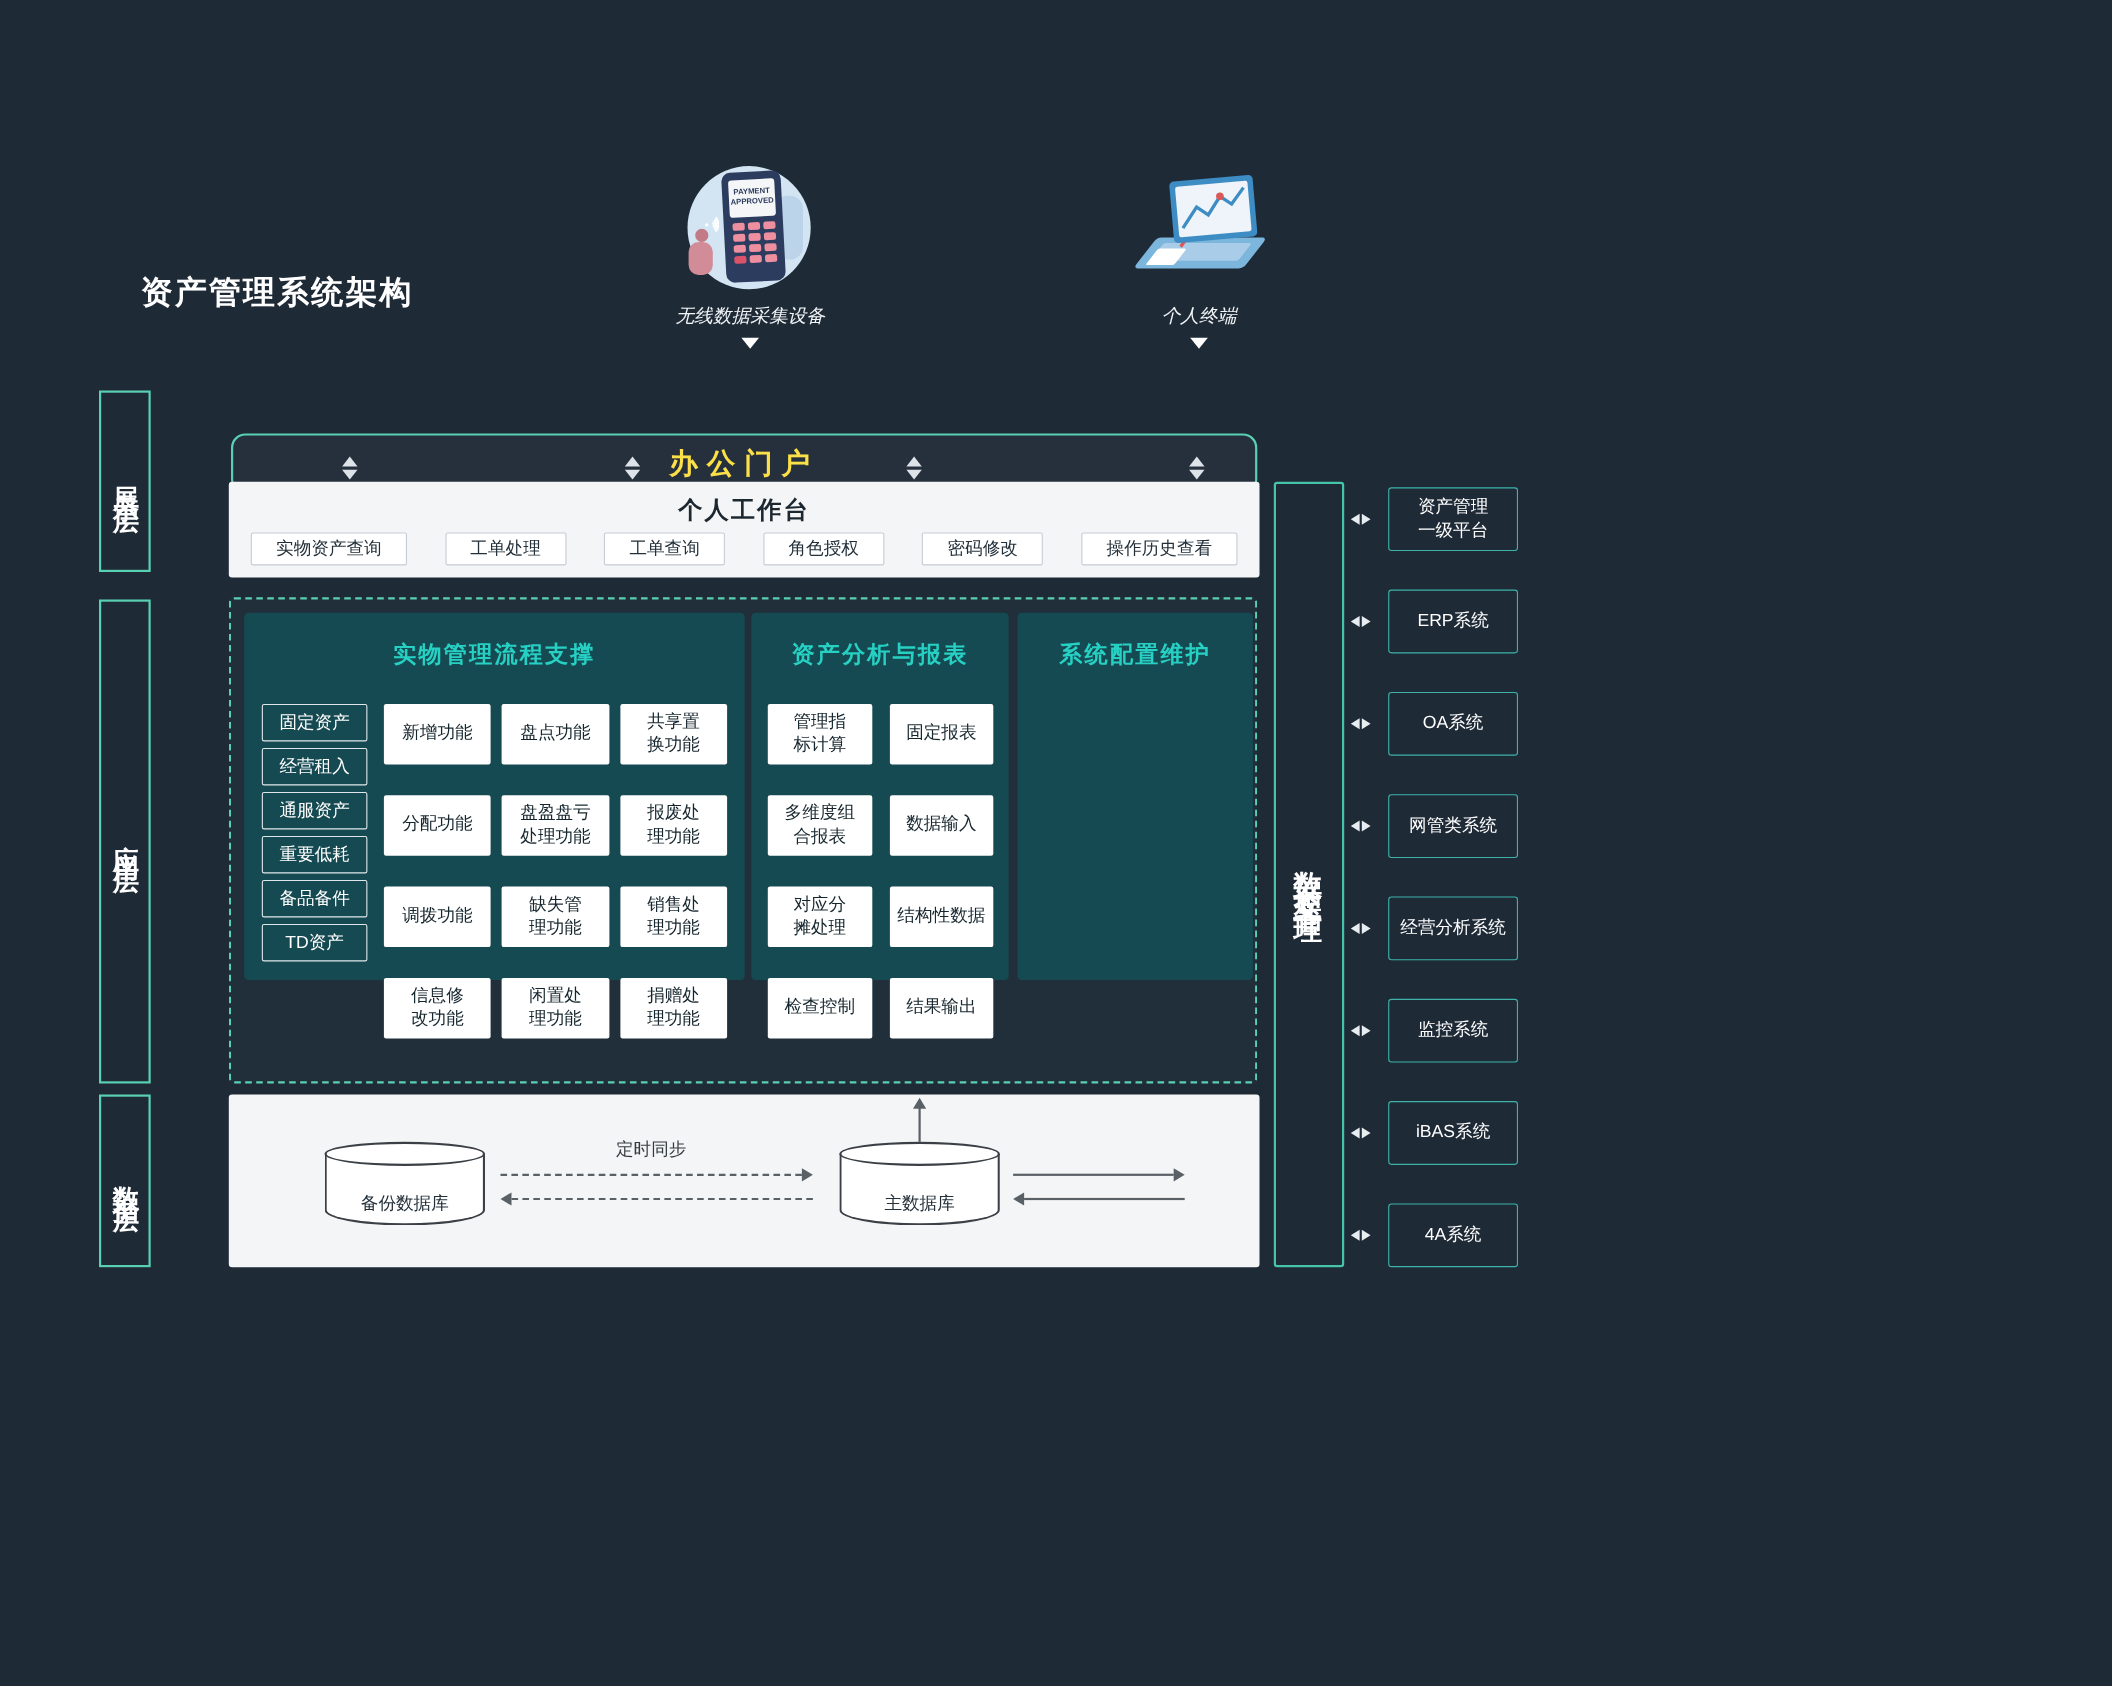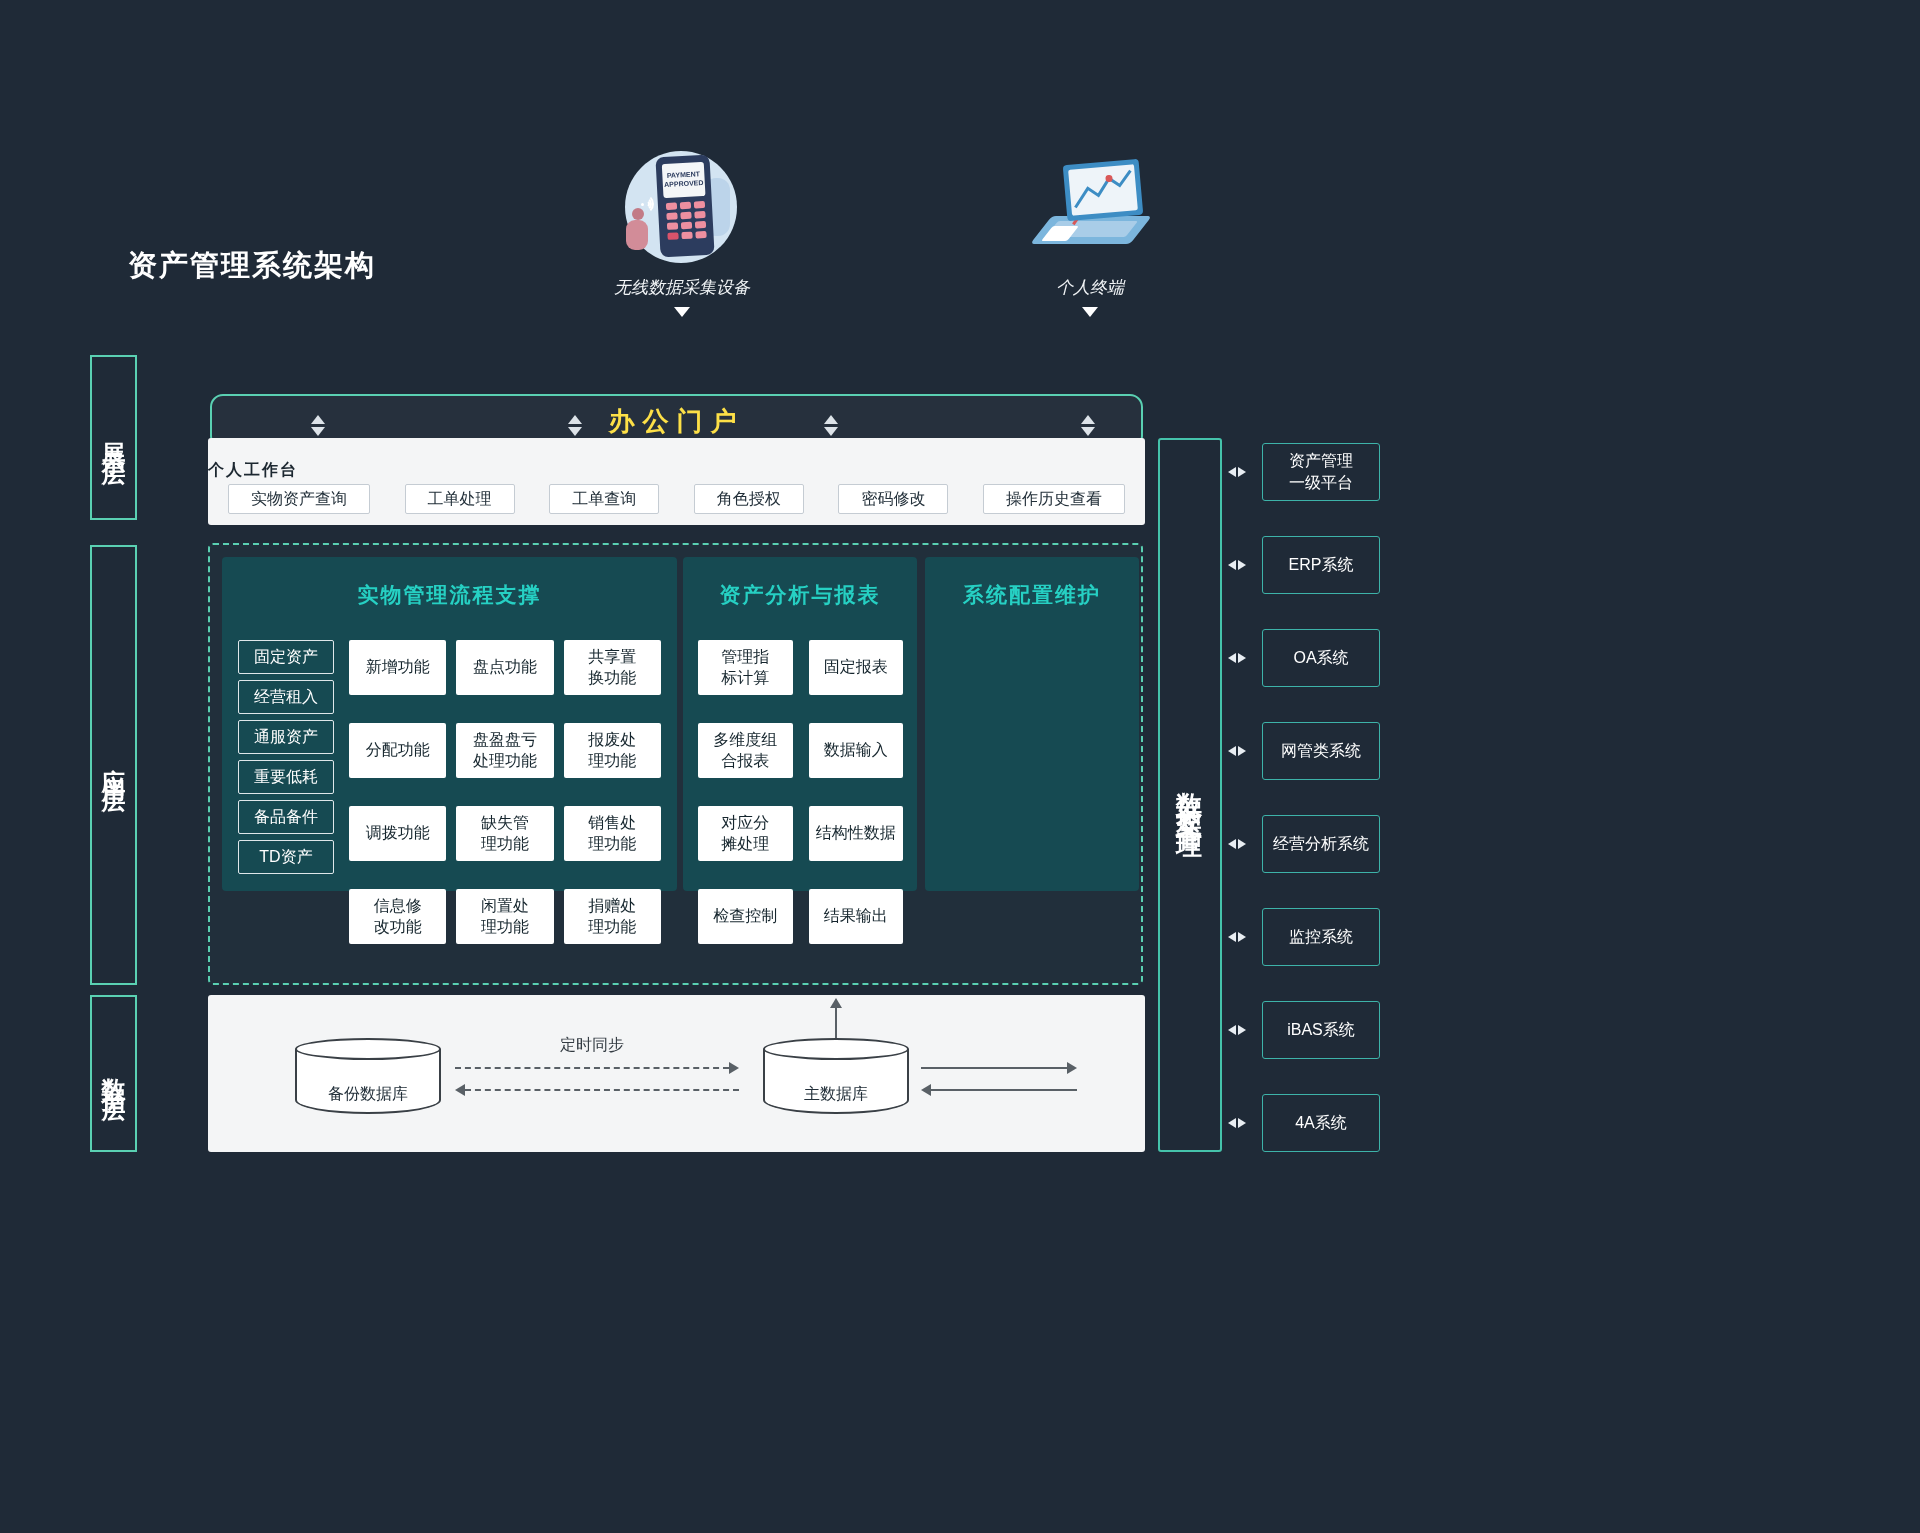--- a/index.html
+++ b/index.html
@@ -60,21 +60,21 @@
   
   .portal{position:absolute;left:210px;top:358px;width:933px;height:55px;border:2px solid var(--accent);border-radius:13px;background:rgba(255,255,255,0.03);display:flex;align-items:center;justify-content:center;color:#fde047;font-size:26px;font-weight:bold;letter-spacing:8px;margin-top:36px;}
 
   
   .varrow{position:absolute;top:415px;width:14px;}
   .varrow .up{width:0;height:0;border-left:7px solid transparent;border-right:7px solid transparent;border-bottom:9px solid #dde3e9;}
   .varrow .dn{width:0;height:0;border-left:7px solid transparent;border-right:7px solid transparent;border-top:9px solid #dde3e9;margin-top:3px;}
 
   
   .workbench{position:absolute;left:208px;top:438px;width:937px;height:87px;background:var(--whitepanel);border-radius:3px;}
-  .wb-title{text-align:left;padding-top:22px;font-size:16px;font-weight:bold;color:var(--ink);letter-spacing:2px;}
+  .wb-title{text-align:center;padding-top:11px;font-size:22px;font-weight:bold;color:var(--ink);letter-spacing:2px;}
   .wb-row{position:absolute;left:20px;right:20px;top:46px;height:30px;display:flex;justify-content:space-between;}
   .wb-btn{background:#ffffff;border:1px solid #c5ccd3;border-radius:2px;color:#23303a;font-size:16px;display:flex;align-items:center;padding:0 22px;white-space:nowrap;}
 
   
   .app-container{position:absolute;left:208px;top:543px;width:935px;height:442px;border:2px dashed var(--accent);border-radius:5px;background:rgba(90,208,178,0.03);}
   .panel{position:absolute;top:12px;height:334px;background:var(--panelbg);border-radius:4px;}
   .panel-1{left:12px;width:455px;}
   .panel-2{left:473px;width:234px;}
   .panel-3{left:715px;width:214px;}
   .panel-title{text-align:center;padding-top:24px;font-size:21px;font-weight:bold;color:var(--cyan);letter-spacing:2px;}

